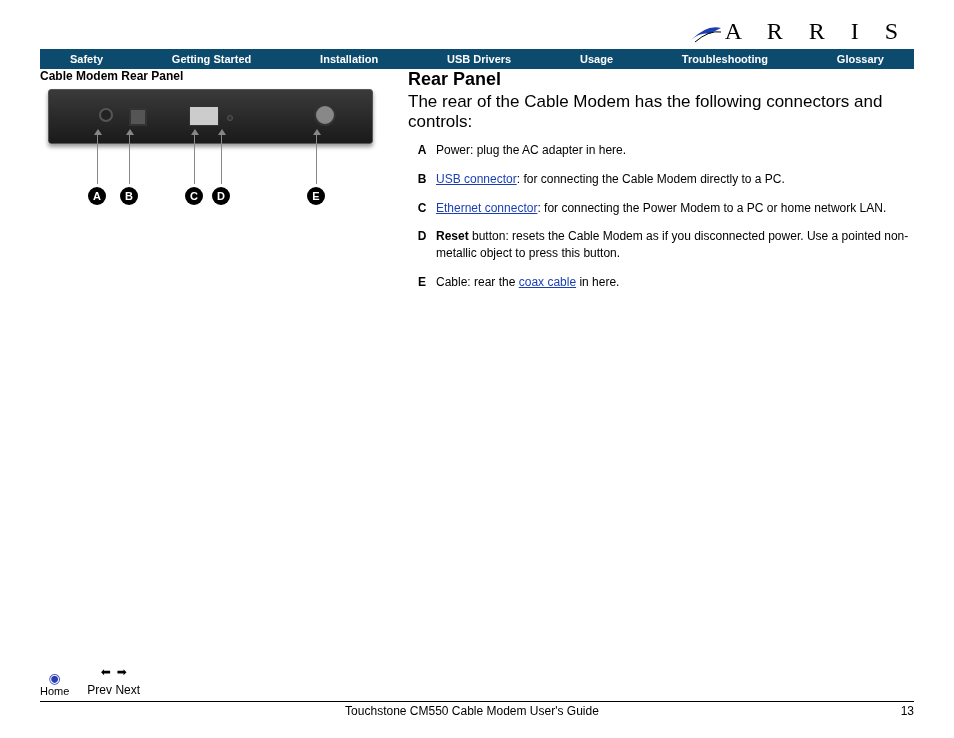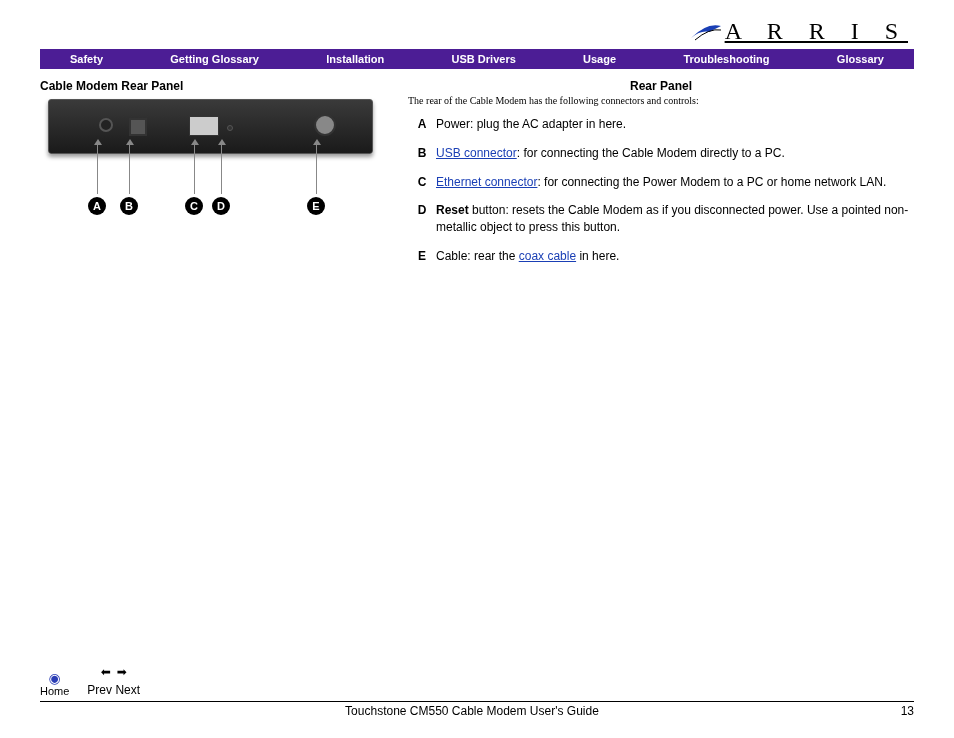--- a/index.html
+++ b/index.html
@@ -1,23 +1,23 @@
 <!DOCTYPE html>
 <html><head>
 <meta charset="utf-8">
 <style>
   * { margin:0; padding:0; box-sizing:border-box; }
   body { font-family: Verdana, Arial, sans-serif; font-size:12px; color:#000; background:#fff; width:954px; height:738px; position:relative; }
   .page { padding: 18px 40px 0 40px; }
   .topbar { display:flex; justify-content:flex-end; align-items:center; margin-bottom:4px; padding-right:6px;}
-  .logo { display:flex; align-items:flex-start; gap:2px;text-decoration:underline;}
+  .logo { display:flex; align-items:center; gap:2px;}
   .logo-text { font-family: "Times New Roman", serif; font-size:24px; letter-spacing:10px; font-weight:500;}
-  .navbar { background:#4c1d95; color:#fff; display:flex; justify-content:space-between; padding:4px 30px; font-size:11px; font-weight:bold;text-align:right; }
+  .navbar { background:#0c4a6e; color:#fff; display:flex; justify-content:space-between; padding:4px 30px; font-size:11px; font-weight:bold;text-align:right; }
   .navbar span { cursor:pointer; }
-  .content { display:flex; margin-top:10px; }
+  .content { display:flex; }
   .leftcol { width:360px; flex:0 0 360px; }
   .leftcol h4 { font-size:12px; font-weight:bold; margin-bottom:6px;}
   .illus { position:relative; width:340px; height:130px; }
   .modem { position:absolute; left:8px; top:0; width:325px; height:55px; background:linear-gradient(#3a3a3a,#1a1a1a); border:1px solid #555; border-radius:3px; box-shadow:0 3px 4px rgba(0,0,0,0.4);}
   .port { position:absolute; top:18px; background:#111; border:1px solid #666; }
   .p-a { left:50px; width:14px; height:14px; border-radius:50%; background:#222; border:2px solid #555;}
   .p-b { left:80px; width:18px; height:18px; background:#555; border:2px solid #333;}
   .p-c { left:140px; width:30px; height:20px; background:#ccc; border:1px solid #333; top:16px;}
   .p-d { left:178px; top:25px; width:6px; height:6px; border-radius:50%; background:#333; border:1px solid #555;}
   .p-e { left:265px; top:14px; width:22px; height:22px; border-radius:50%; background:#888; border:2px solid #333;}
@@ -25,22 +25,22 @@
   .arrow::before { content:""; position:absolute; top:-5px; left:-3px; border-left:4px solid transparent; border-right:4px solid transparent; border-bottom:6px solid #888;}
   .ar-a { left:57px; top:45px; height:50px;}
   .ar-b { left:89px; top:45px; height:50px;}
   .ar-c { left:154px; top:45px; height:50px;}
   .ar-d { left:181px; top:45px; height:50px;}
   .ar-e { left:276px; top:45px; height:50px;}
   .labels { position:absolute; top:98px; left:0; width:100%; }
   .clabel { position:absolute; width:18px; height:18px; border-radius:50%; background:#000; color:#fff; font-weight:bold; font-size:11px; display:flex; align-items:center; justify-content:center;}
   .cl-a{left:48px;} .cl-b{left:80px;} .cl-c{left:145px;} .cl-d{left:172px;} .cl-e{left:267px;}
   .rightcol { flex:1; padding-left:8px;}
-  .rightcol h3 { font-size:12px; font-weight:bold; margin-bottom:2px;text-align:center;}
-  .intro { font-size:10px; margin-bottom:10px;font-family:Liberation Serif, serif;}
+  .rightcol h3 { font-size:18px; font-weight:bold; margin-bottom:2px;}
+  .intro { font-size:17px; margin-bottom:10px;}
   .itemrow { display:flex; margin-bottom:12px; font-size:12px; line-height:1.4;}
   .itemletter { width:28px; flex:0 0 28px; font-weight:bold; text-align:center;}
   .itemtext { flex:1; }
   .link { color:#1a3fb5; text-decoration:underline; cursor:pointer;}
   .bold { font-weight:bold; }
   .footer { position:absolute; left:40px; right:40px; bottom:20px; }
   .footer-top { border-top:1px solid #000; margin-bottom:2px;}
   .footer-row { display:flex; justify-content:space-between; align-items:flex-end; font-size:12px;gap:27px;}
   .nav-icons { display:flex; gap:18px; align-items:flex-end;}
   .nav-btn { display:flex; flex-direction:column; align-items:center; cursor:pointer; font-size:11px;}
@@ -57,21 +57,21 @@
       <svg width="34" height="24">
           <path d="M2 20 Q18 4 32 8 L20 14 Q12 12 2 20 Z" fill="#1a3fb5"></path>
           <path d="M6 22 Q20 10 32 12" stroke="#000" stroke-width="1" fill="none"></path>
         </svg>
       <span class="logo-text">A R R I S</span>
     </div>
   </div>
 
   <div class="navbar">
     <span>Safety</span>
-    <span>Getting Glossary</span>
+    <span>Getting Started</span>
     <span>Installation</span>
     <span>USB Drivers</span>
     <span>Usage</span>
     <span>Troubleshooting</span>
     <span>Glossary</span>
   </div>
 
   <div class="content">
     <div class="leftcol">
       <h4>Cable Modem Rear Panel</h4>

